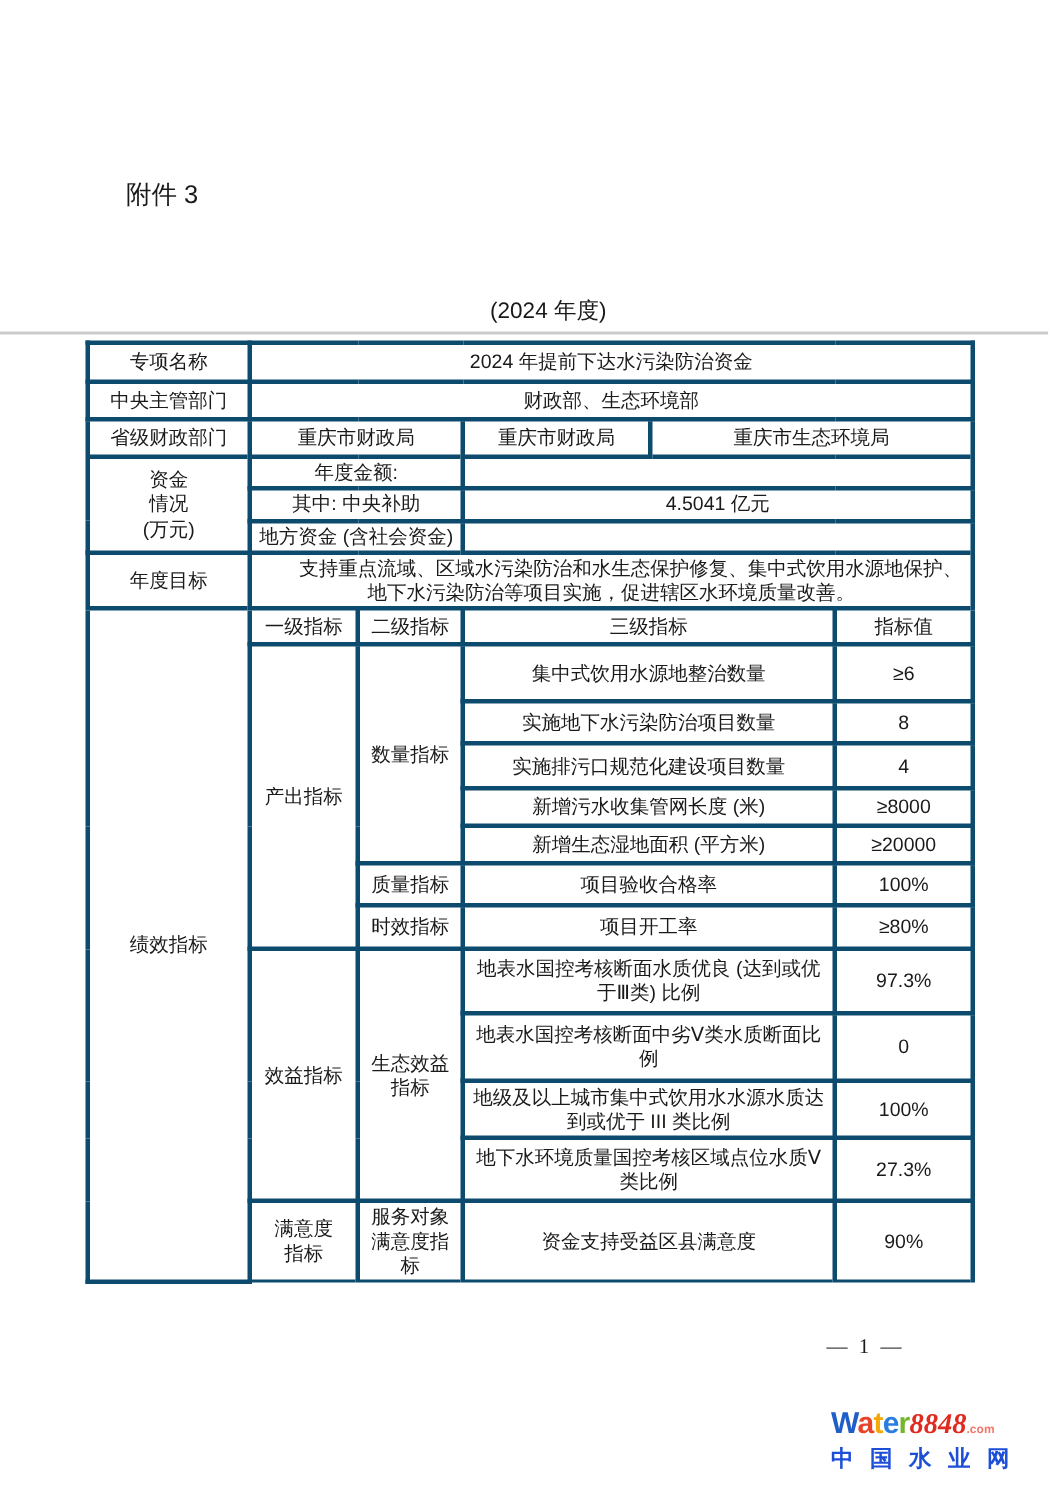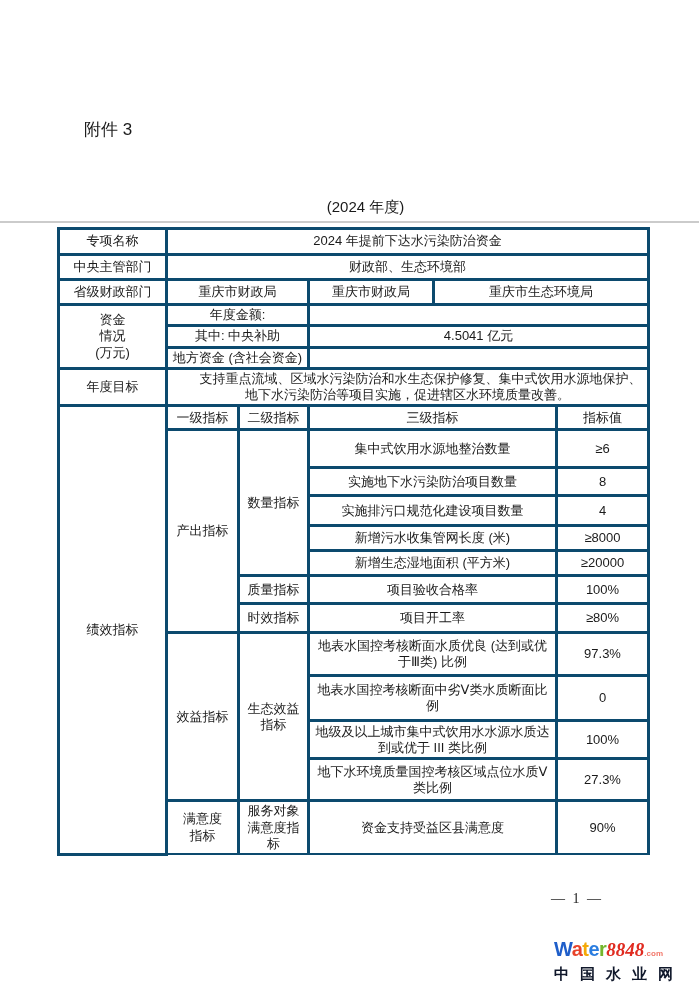--- a/index.html
+++ b/index.html
@@ -163,16 +163,16 @@
       </tr>
     </tbody>
   </table>
 
   <div class="page-number">— 1 —</div>
 
   <div class="logo">
     <div class="logo-top">
       <span class="logo-word"><span style="color: rgb(31, 94, 201);">W</span><span style="color: rgb(232, 67, 42);">a</span><span style="color: rgb(244, 169, 8);">t</span><span style="color: rgb(42, 125, 224);">e</span><span style="color: rgb(116, 182, 44);">r</span></span><span class="logo-num" style="color: rgb(224, 43, 32);">8848</span><span class="logo-tld" style="color: rgb(242, 119, 106);">.com</span>
     </div>
-    <div class="logo-tagline" style="color: #0f172a;">中国水业网</div>
+    <div class="logo-tagline" style="color: #1d4ed8;">中国水业网</div>
   </div>
 
 </div>
 
 </body></html>

